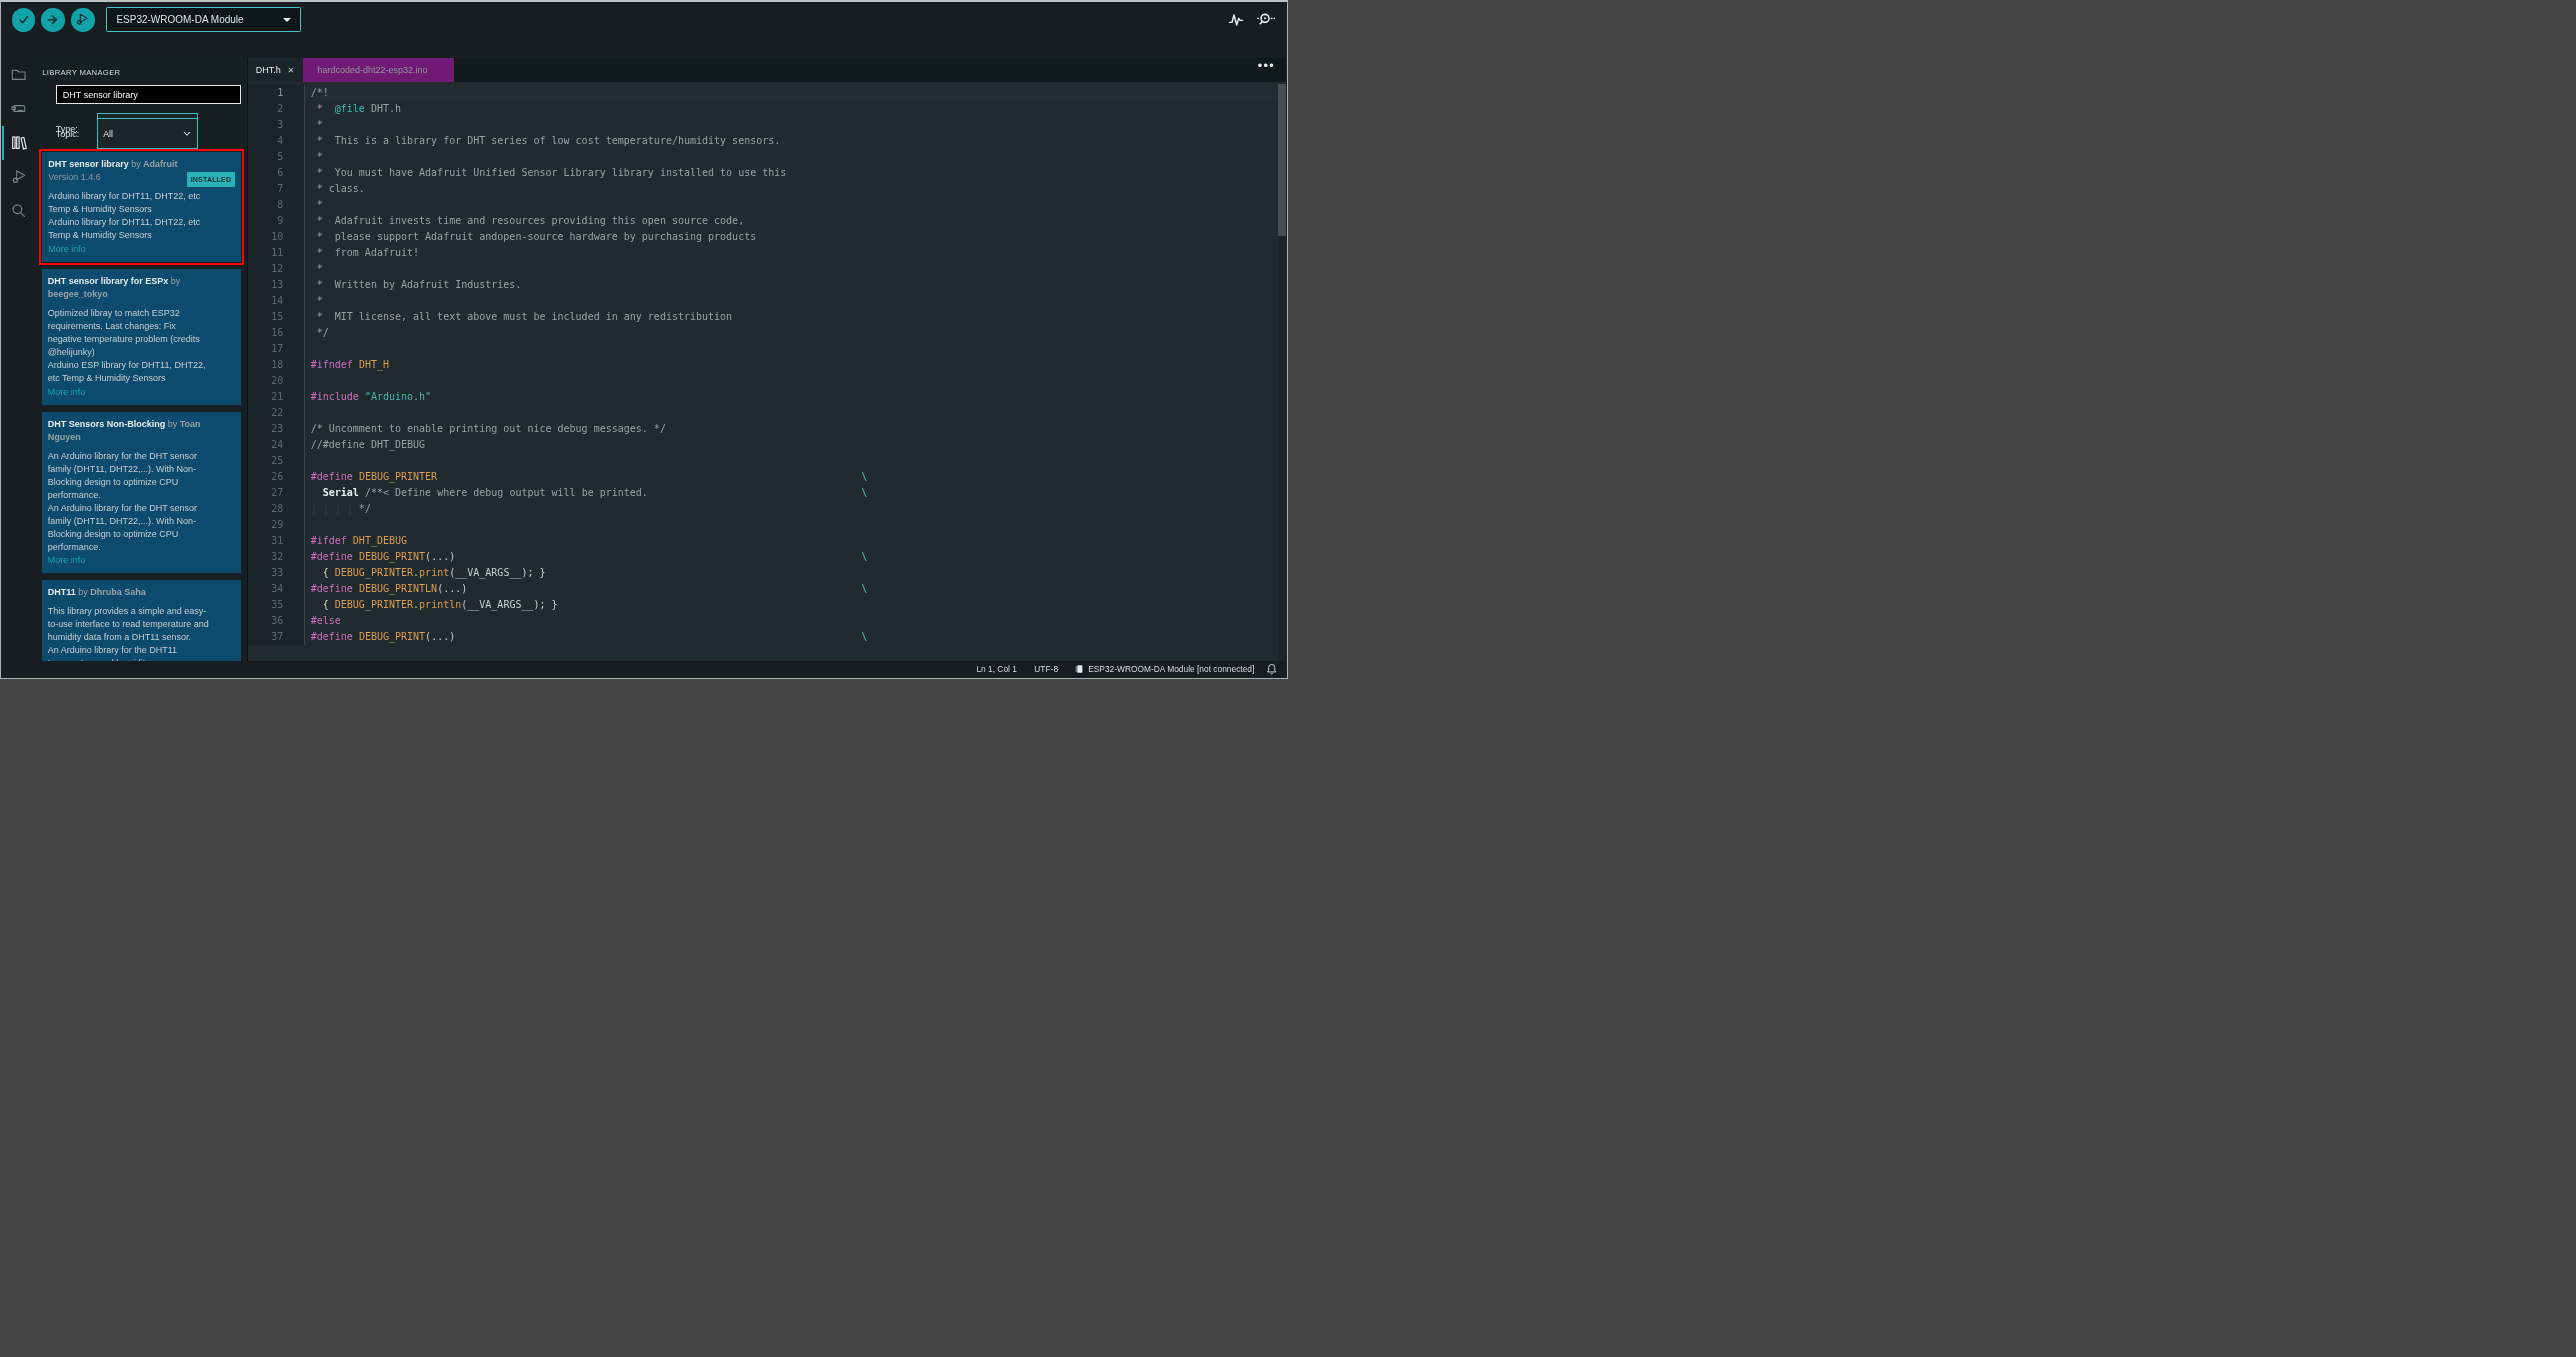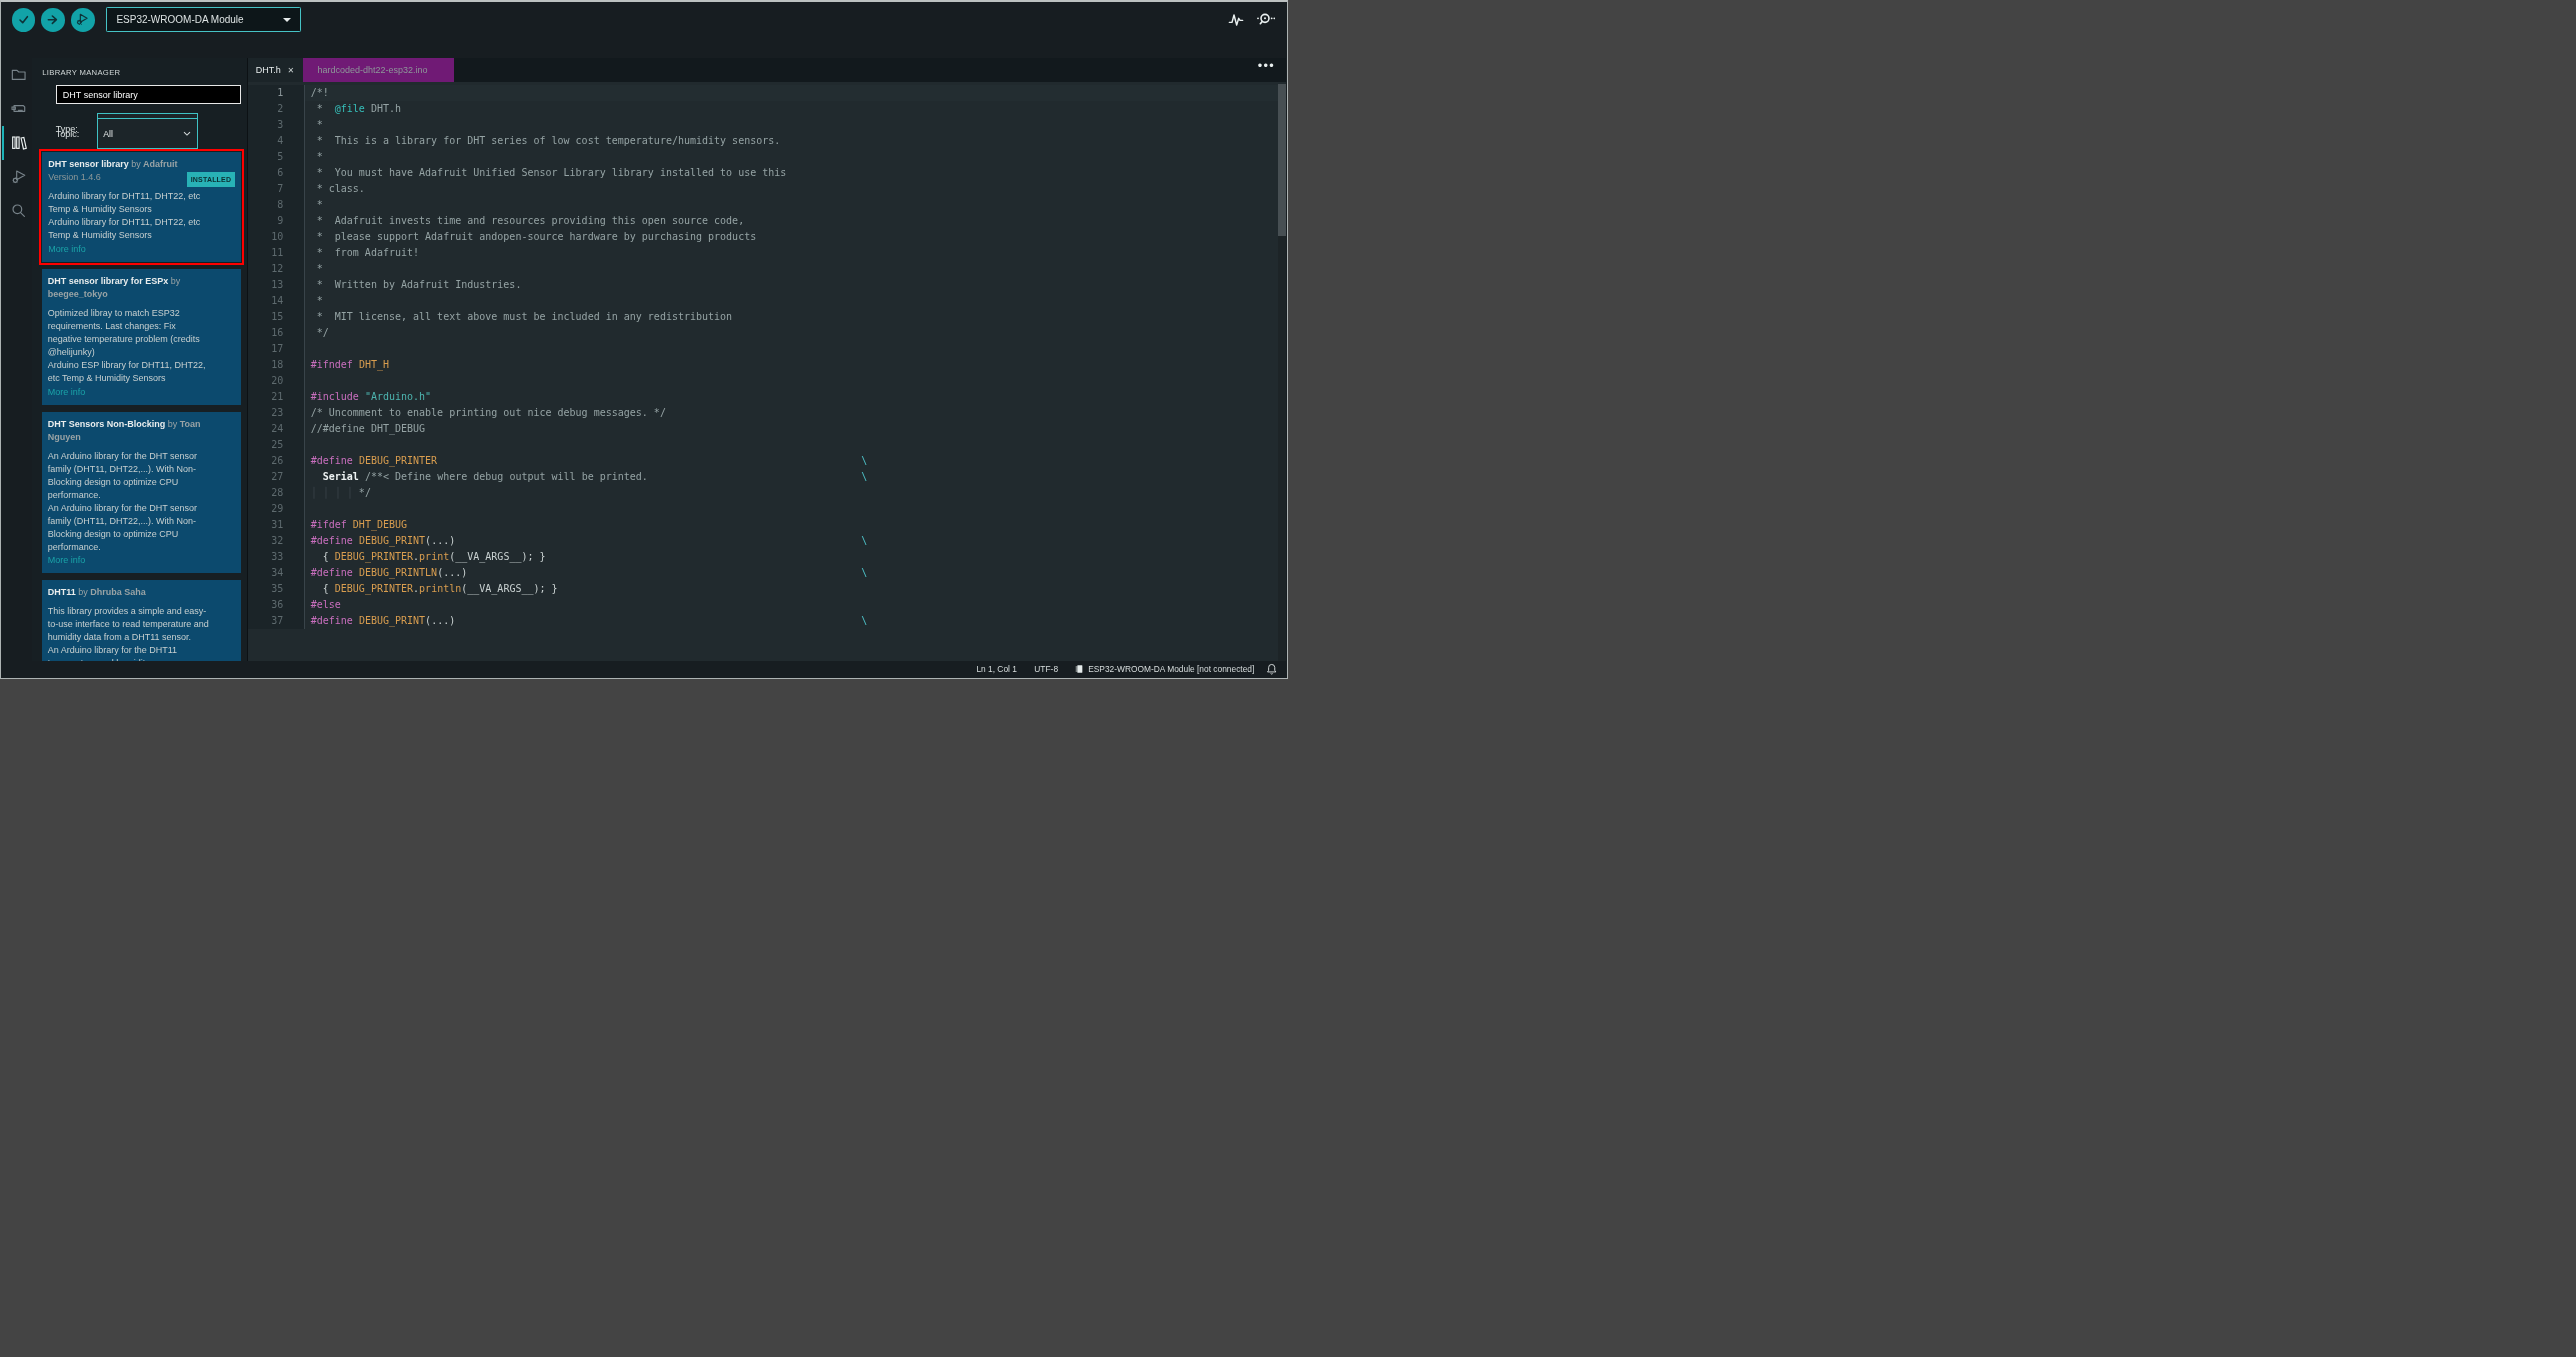--- a/index.html
+++ b/index.html
@@ -288,20 +288,21 @@
           <div class="code-line"><span class="ln">11</span><div class="code-text"><span class="tk-c"> *  from Adafruit!</span></div></div>
           <div class="code-line"><span class="ln">12</span><div class="code-text"><span class="tk-c"> *</span></div></div>
           <div class="code-line"><span class="ln">13</span><div class="code-text"><span class="tk-c"> *  Written by Adafruit Industries.</span></div></div>
           <div class="code-line"><span class="ln">14</span><div class="code-text"><span class="tk-c"> *</span></div></div>
           <div class="code-line"><span class="ln">15</span><div class="code-text"><span class="tk-c"> *  MIT license, all text above must be included in any redistribution</span></div></div>
           <div class="code-line"><span class="ln">16</span><div class="code-text"><span class="tk-c"> */</span></div></div>
           <div class="code-line"><span class="ln">17</span><div class="code-text"></div></div>
           <div class="code-line"><span class="ln">18</span><div class="code-text"><span class="tk-k">#ifndef</span><span class="tk-w"> </span><span class="tk-m">DHT_H</span></div></div>
           <div class="code-line"><span class="ln">20</span><div class="code-text"></div></div>
           <div class="code-line"><span class="ln">21</span><div class="code-text"><span class="tk-k">#include</span><span class="tk-w"> </span><span class="tk-s">"Arduino.h"</span></div></div>
+          <div class="code-line"><span class="ln">22</span><div class="code-text"></div></div>
           <div class="code-line"><span class="ln">23</span><div class="code-text"><span class="tk-c">/* Uncomment to enable printing out nice debug messages. */</span></div></div>
           <div class="code-line"><span class="ln">24</span><div class="code-text"><span class="tk-c">//#define DHT_DEBUG</span></div></div>
           <div class="code-line"><span class="ln">25</span><div class="code-text"></div></div>
           <div class="code-line"><span class="ln">26</span><div class="code-text"><span class="tk-k">#define</span><span class="tk-w"> </span><span class="tk-m">DEBUG_PRINTER</span><span class="tk-x">\</span></div></div>
           <div class="code-line"><span class="ln">27</span><div class="code-text"><span class="tk-w">  </span><span class="tk-b">Serial</span><span class="tk-w"> </span><span class="tk-c">/**&lt; Define where debug output will be printed.</span><span class="tk-x">\</span></div></div>
           <div class="code-line"><span class="ln">28</span><div class="code-text"><span class="tk-g">│ │ │ │ </span><span class="tk-c">*/</span></div></div>
           <div class="code-line"><span class="ln">29</span><div class="code-text"></div></div>
           <div class="code-line"><span class="ln">31</span><div class="code-text"><span class="tk-k">#ifdef</span><span class="tk-w"> </span><span class="tk-m">DHT_DEBUG</span></div></div>
           <div class="code-line"><span class="ln">32</span><div class="code-text"><span class="tk-k">#define</span><span class="tk-w"> </span><span class="tk-m">DEBUG_PRINT</span><span class="tk-w">(...)</span><span class="tk-x">\</span></div></div>
           <div class="code-line"><span class="ln">33</span><div class="code-text"><span class="tk-w">  { </span><span class="tk-m">DEBUG_PRINTER</span><span class="tk-w">.</span><span class="tk-m">print</span><span class="tk-w">(__VA_ARGS__); }</span></div></div>

